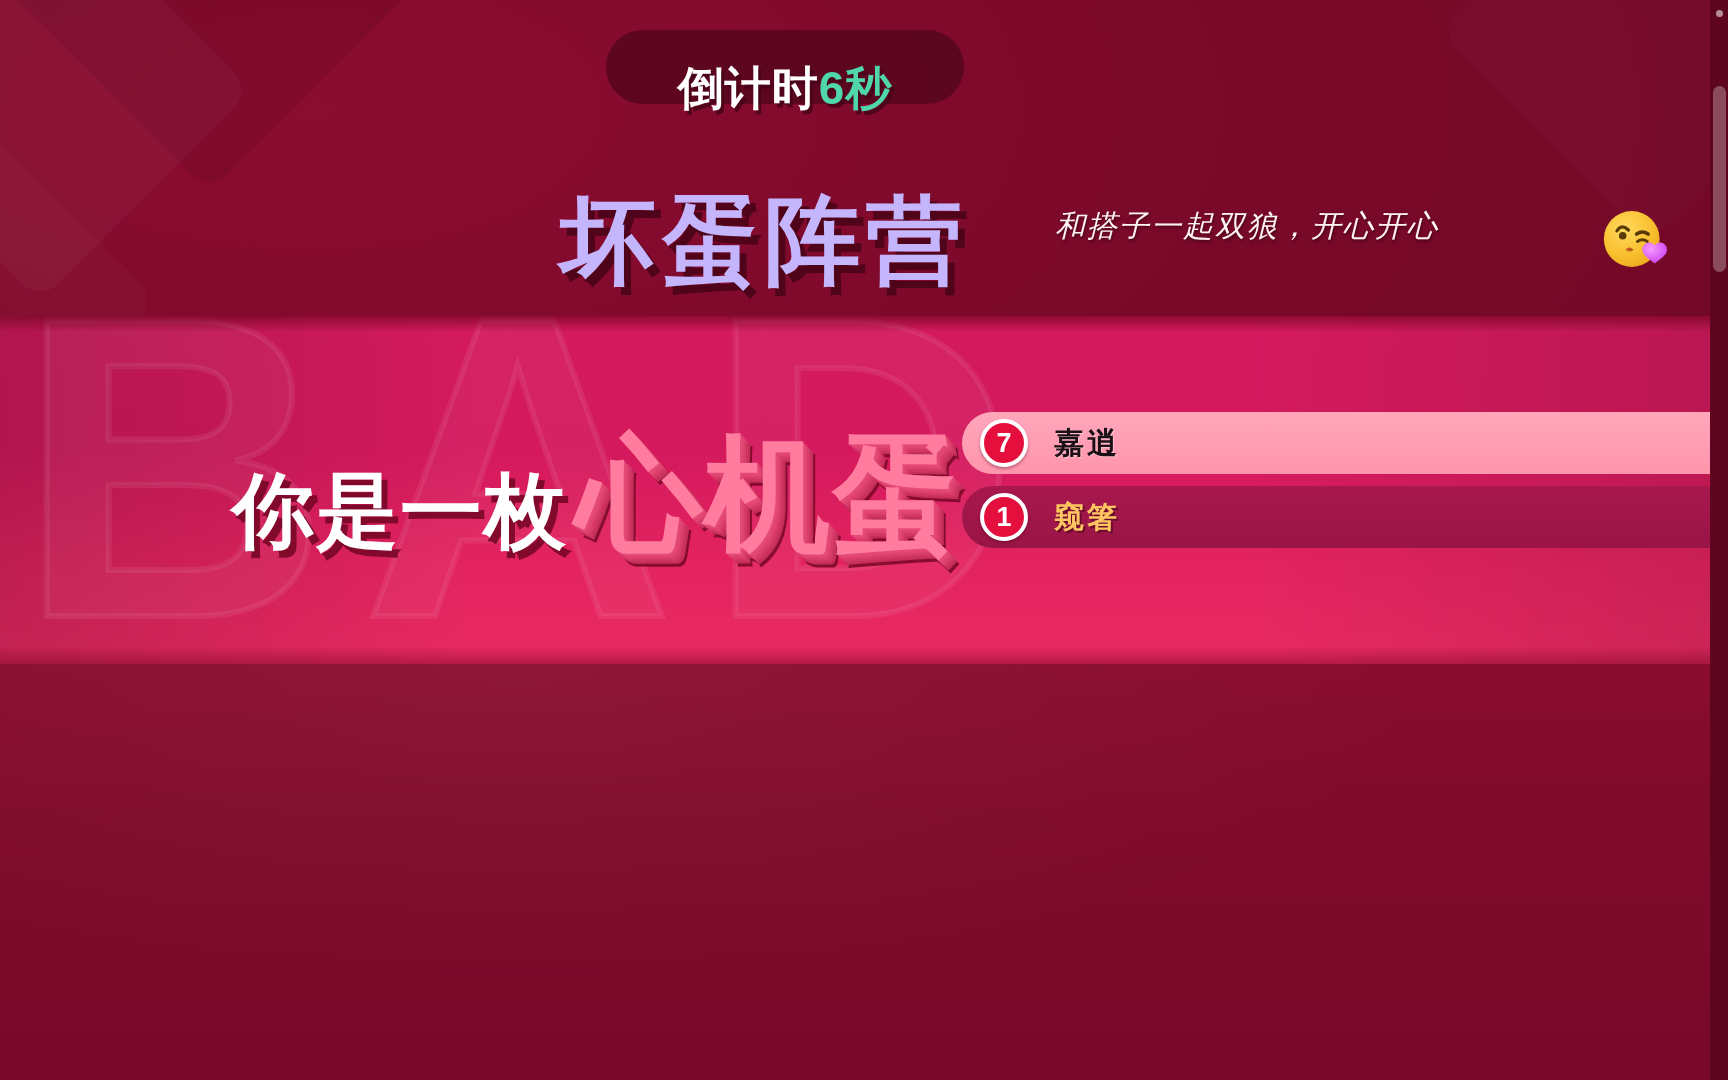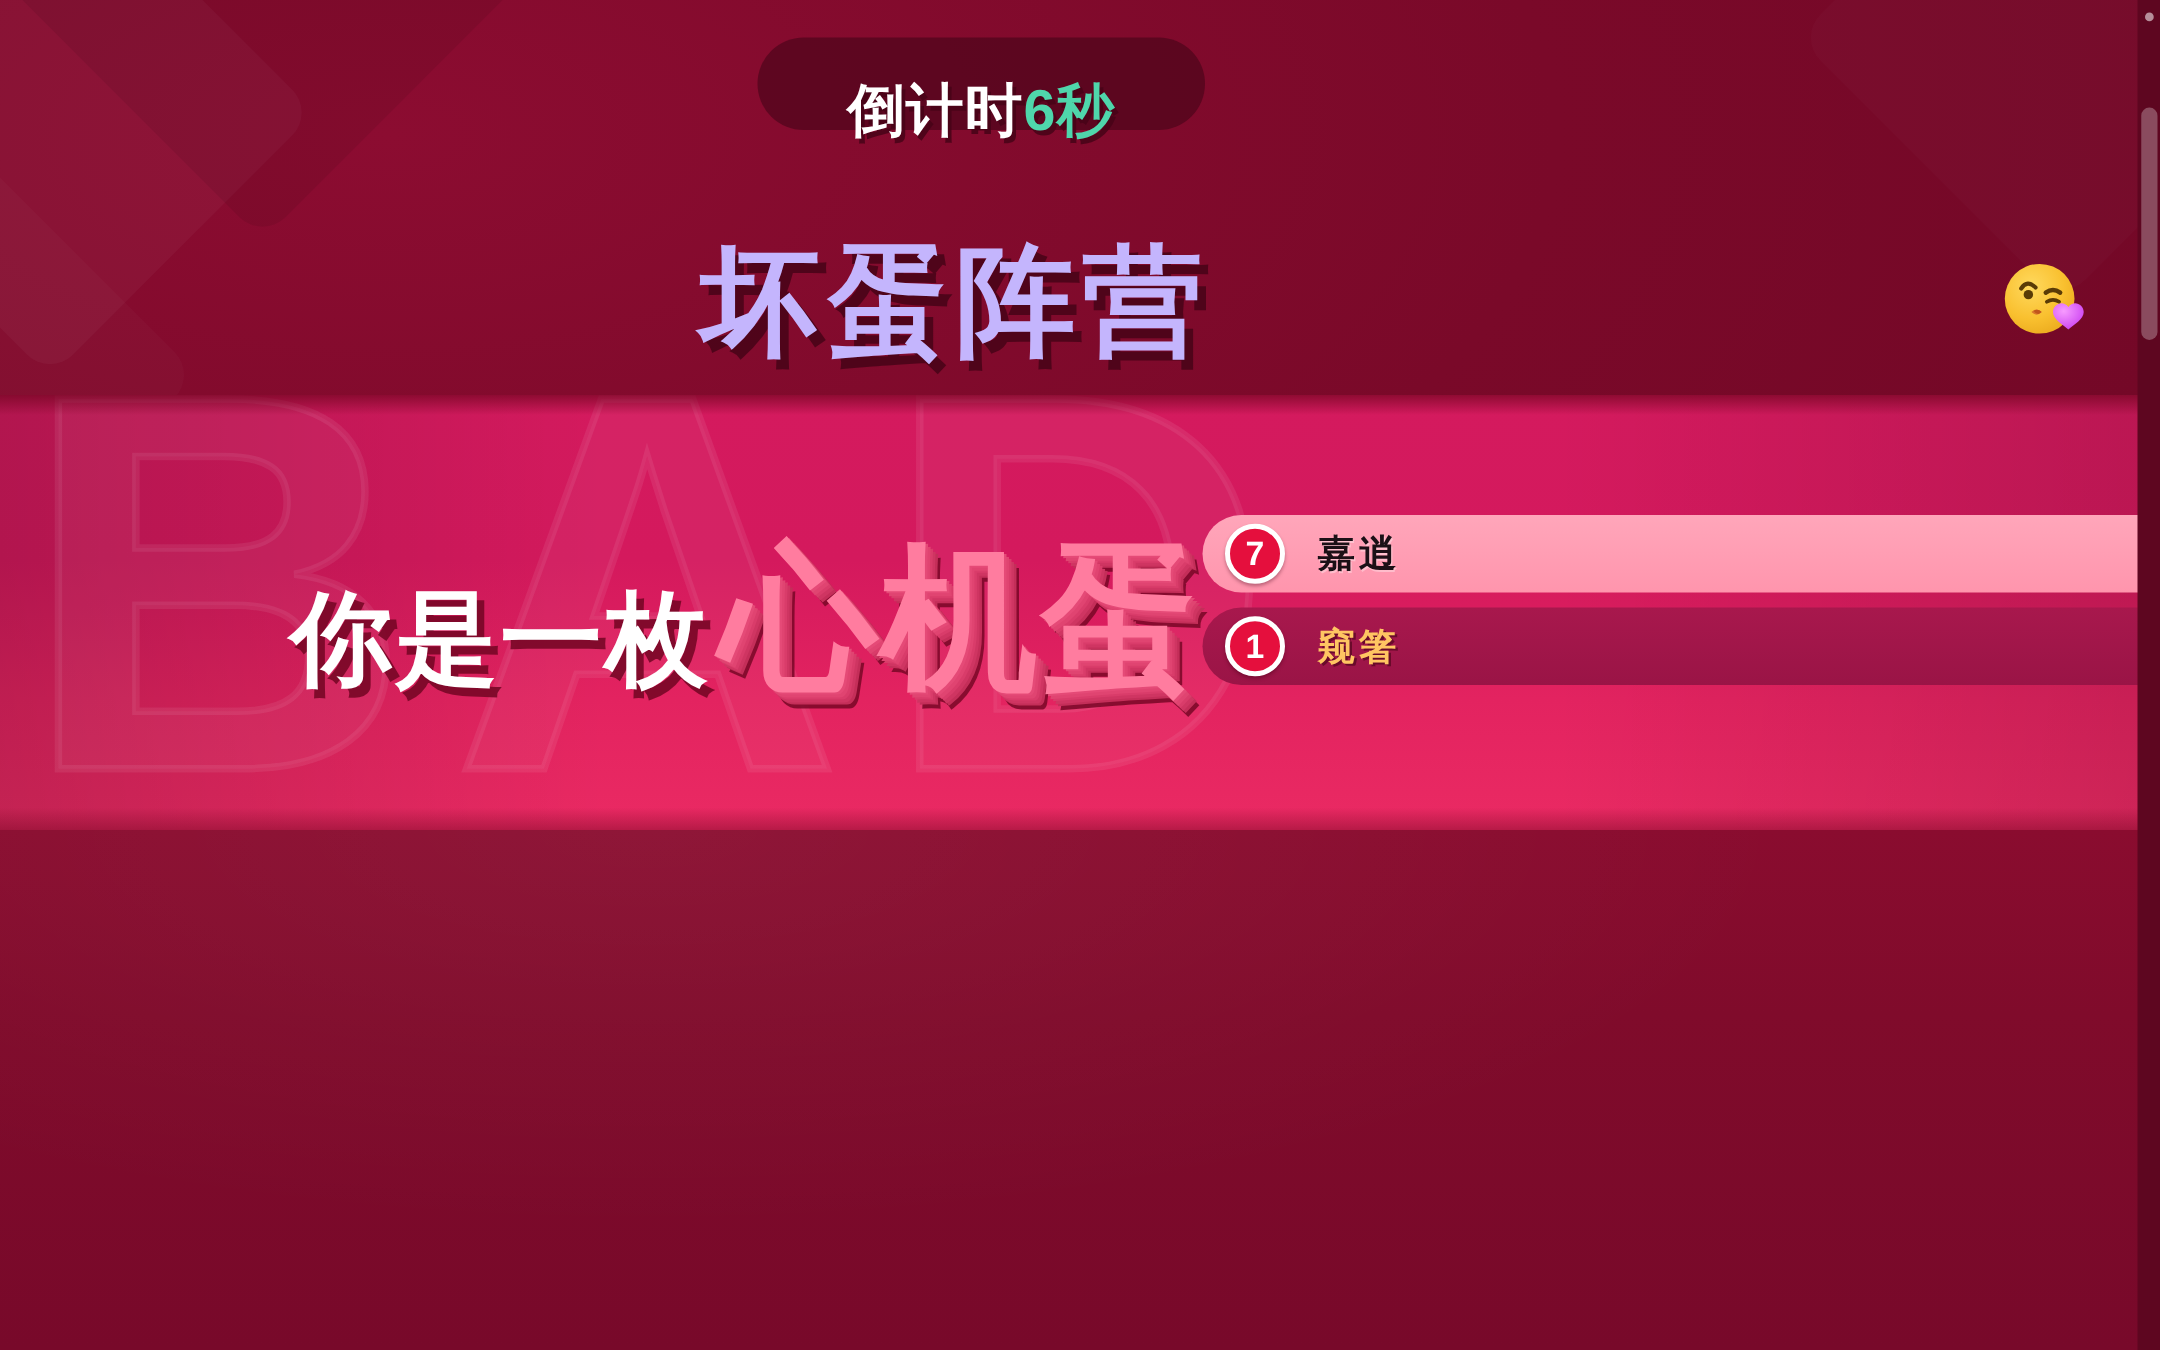--- a/index.html
+++ b/index.html
@@ -243,20 +243,21 @@
   </div>
 
   <div class="countdown">
     <div class="countdown-text">
       <span>倒计时</span><span class="num">6</span><span class="num">秒</span>
     </div>
   </div>
 
   <div class="faction">坏蛋阵营</div>
 
+  <div class="note">和搭子一起双狼，开心开心</div>
   <svg class="emoji" viewBox="0 0 100 100">
     <defs>
       <radialGradient id="face" cx="38%" cy="32%" r="78%">
         <stop offset="0%" stop-color="#ffd95e"></stop>
         <stop offset="60%" stop-color="#f9c02f"></stop>
         <stop offset="100%" stop-color="#e9a81c"></stop>
       </radialGradient>
       <radialGradient id="heartg" cx="35%" cy="30%" r="80%">
         <stop offset="0%" stop-color="#f79bff"></stop>
         <stop offset="100%" stop-color="#c93df0"></stop>

